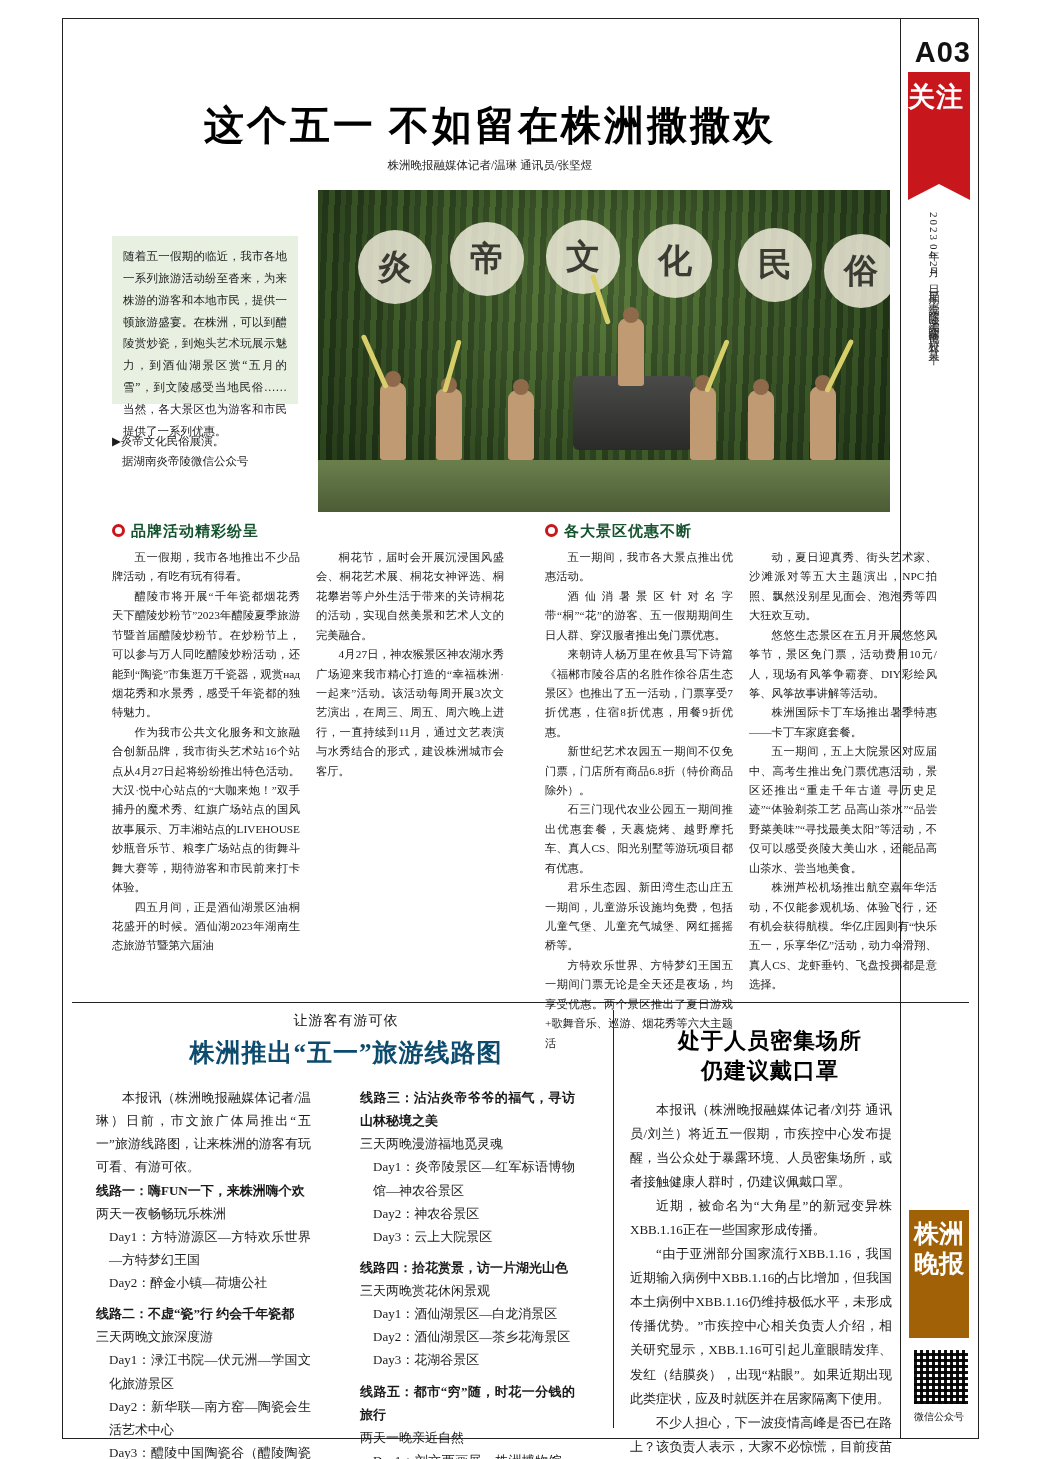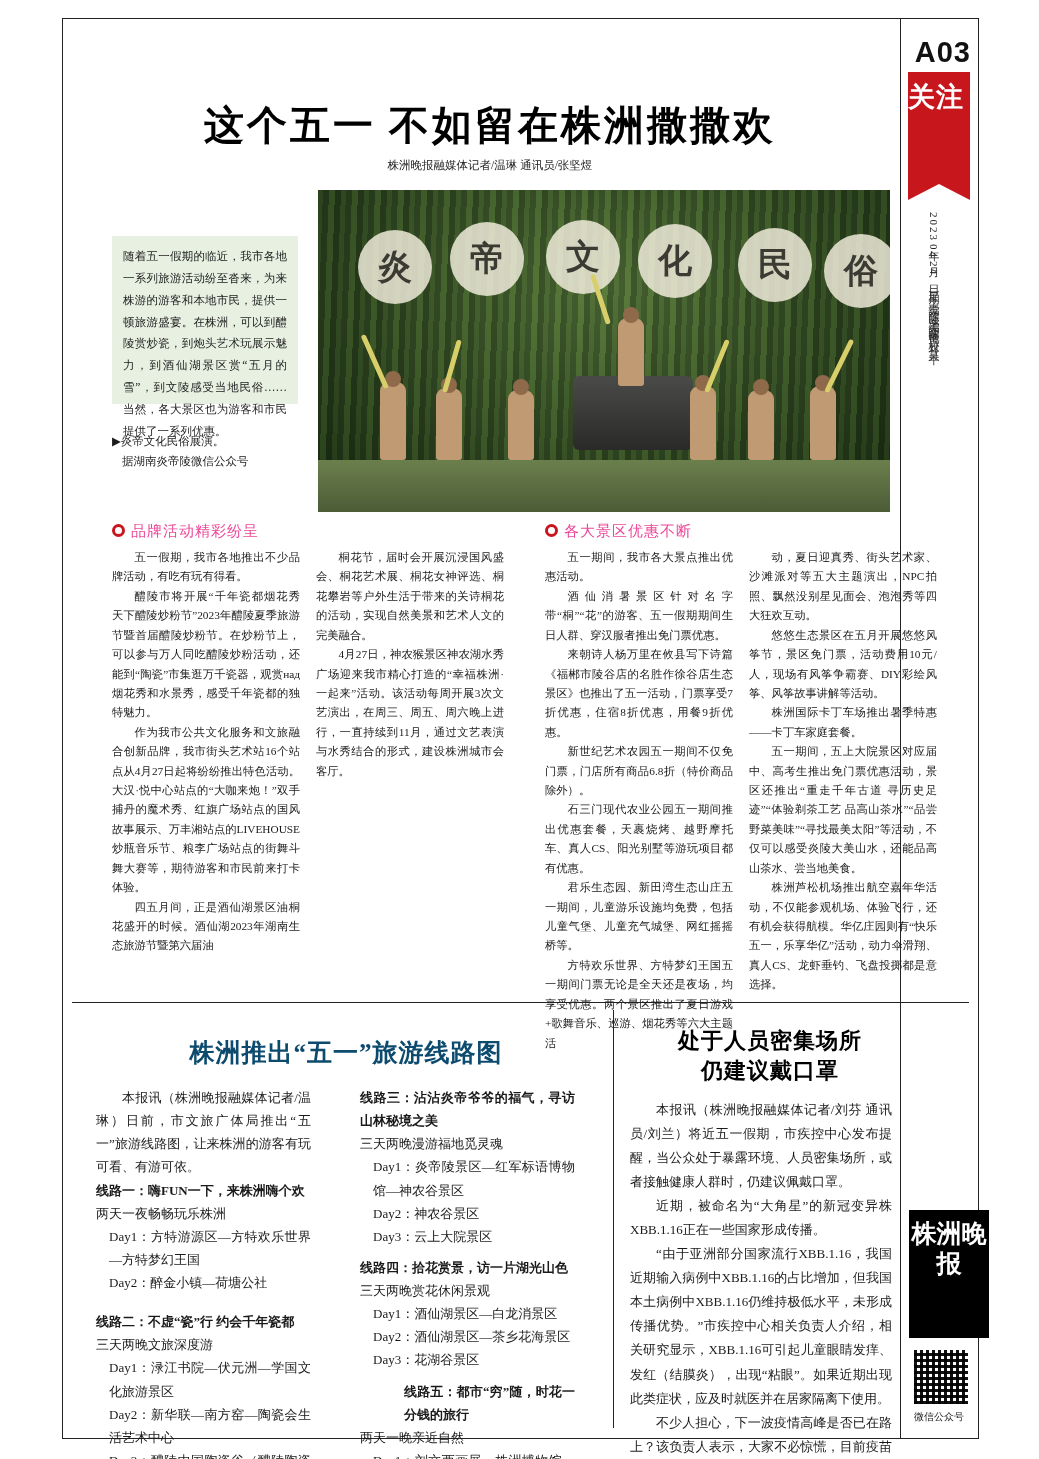--- a/index.html
+++ b/index.html
@@ -178,22 +178,22 @@
     color: #1c1c1c;
   }
   .caption .c2 {
     display: block;
     padding-left: 10px;
   }
   
   .sec-head {
     position: absolute;
     font-size: 15px;
-    font-weight: normal;
-    color: #ec4899;
+    font-weight: bold;
+    color: #14532d;
     letter-spacing: 1px;
   }
   .sec-head .dot {
     display: inline-block;
     width: 13px;
     height: 13px;
     border-radius: 50%;
     border: 3px solid #c8161d;
     box-sizing: border-box;
     margin-right: 6px;
@@ -271,23 +271,23 @@
   }
   .route-col p { margin: 0; text-indent: 2em; }
   .route-col .rt { text-indent: 0; font-weight: bold; }
   .route-col .rd { text-indent: 0; }
   .route-col .ri { text-indent: 0; padding-left: 1em; }
   
   .logo-box {
     position: absolute;
     left: 909px;
     top: 1210px;
-    width: 80px;
+    width: 60px;
     height: 128px;
-    background: #000000;
+    background: #a16207;
     color: #fff;
     text-align: center;
   }
   .logo-box .lt {
     display: block;
     font-size: 25px;
     font-weight: bold;
     line-height: 1.18;
     padding-top: 9px;
     letter-spacing: 0px;
@@ -461,47 +461,48 @@
     <p>动，夏日迎真秀、街头艺术家、沙滩派对等五大主题演出，NPC拍照、飘然没别星见面会、泡泡秀等四大狂欢互动。</p>
     <p>悠悠生态景区在五月开展悠悠风筝节，景区免门票，活动费用10元/人，现场有风筝争霸赛、DIY彩绘风筝、风筝故事讲解等活动。</p>
     <p>株洲国际卡丁车场推出暑季特惠——卡丁车家庭套餐。</p>
     <p>五一期间，五上大院景区对应届中、高考生推出免门票优惠活动，景区还推出“重走千年古道 寻历史足迹”“体验剃茶工艺 品高山茶水”“品尝野菜美味”“寻找最美太阳”等活动，不仅可以感受炎陵大美山水，还能品高山茶水、尝当地美食。</p>
     <p>株洲芦松机场推出航空嘉年华活动，不仅能参观机场、体验飞行，还有机会获得航模。华亿庄园则有“快乐五一，乐享华亿”活动，动力伞滑翔、真人CS、龙虾垂钓、飞盘投掷都是意选择。</p>
   </div>
 
   <div class="hr-mid"></div>
   <div class="vdiv-lower"></div>
 
+  <div class="sub-kicker">让游客有游可依</div>
   <div class="sub-head">株洲推出“五一”旅游线路图</div>
 
   <div class="route-col" style="left:96px; top:1086px; width:215px;">
     <p>本报讯（株洲晚报融媒体记者/温琳）日前，市文旅广体局推出“五一”旅游线路图，让来株洲的游客有玩可看、有游可依。</p>
     <p class="rt">线路一：嗨FUN一下，来株洲嗨个欢</p>
     <p class="rd">两天一夜畅畅玩乐株洲</p>
     <p class="ri">Day1：方特游源区—方特欢乐世界—方特梦幻王国</p>
     <p class="ri">Day2：醉金小镇—荷塘公社</p>
-    <p class="rt" style="margin-top:16px;">线路二：不虚“瓷”行 约会千年瓷都</p>
+    <p class="rt" style="margin-top:8px;">线路二：不虚“瓷”行 约会千年瓷都</p>
     <p class="rd">三天两晚文旅深度游</p>
     <p class="ri">Day1：渌江书院—伏元洲—学国文化旅游景区</p>
     <p class="ri">Day2：新华联—南方窑—陶瓷会生活艺术中心</p>
     <p class="ri">Day3：醴陵中国陶瓷谷（醴陵陶瓷博物馆）—醴陵瓷器口文化街—醴陵窑</p>
   </div>
 
   <div class="route-col" style="left:360px; top:1086px; width:215px;">
     <p class="rt">线路三：沾沾炎帝爷爷的福气，寻访山林秘境之美</p>
     <p class="rd">三天两晚漫游福地觅灵魂</p>
     <p class="ri">Day1：炎帝陵景区—红军标语博物馆—神农谷景区</p>
     <p class="ri">Day2：神农谷景区</p>
     <p class="ri">Day3：云上大院景区</p>
     <p class="rt" style="margin-top:8px;">线路四：拾花赏景，访一片湖光山色</p>
     <p class="rd">三天两晚赏花休闲景观</p>
     <p class="ri">Day1：酒仙湖景区—白龙消景区</p>
     <p class="ri">Day2：酒仙湖景区—茶乡花海景区</p>
     <p class="ri">Day3：花湖谷景区</p>
-    <p class="rt" style="margin-top:8px;margin-left:44px;">线路五：都市“穷”随，时花一分钱的旅行</p>
+    <p class="rt" style="margin-top:8px;">线路五：都市“穷”随，时花一分钱的旅行</p>
     <p class="rd">两天一晚亲近自然</p>
     <p class="ri">Day1：刘文西画展—株洲博物馆—神农城炎帝文化主题公园</p>
     <p class="ri">Day2：万年湖—九郎山—越野摩托车</p>
   </div>
 
   <div class="sub-head2">
     <div>处于人员密集场所</div>
     <div>仍建议戴口罩</div>
   </div>
   <div class="route-col" style="left:630px; top:1098px; width:262px; line-height:1.85;">

